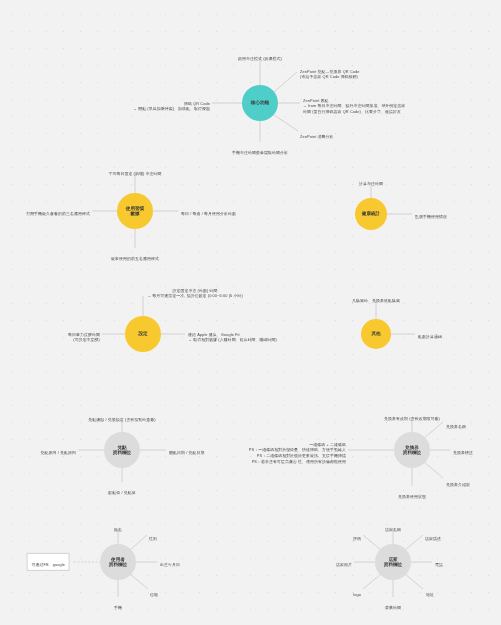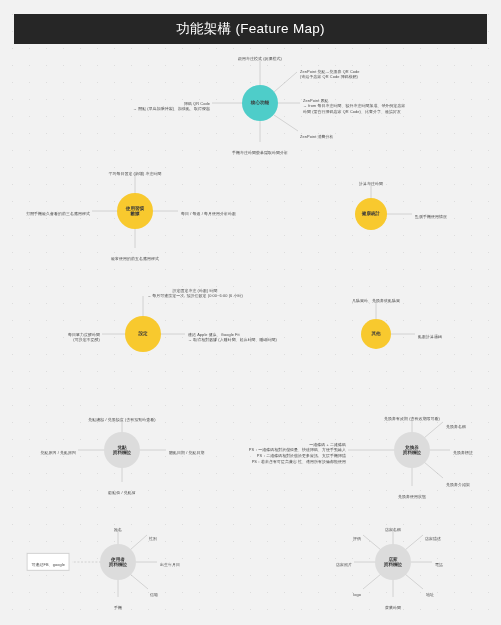--- a/index.html
+++ b/index.html
@@ -55,23 +55,20 @@
   .boxed{
     background:#ffffff;border:0.5px solid #d0d0d0;
     padding:2.5px 4px;
   }
 </style>
 </head>
 <body>
 
 <div id="canvas">
 
-  <div class="titlebar">
-    <span>功能架構 (Feature Map)</span>
-  </div>
 
   <svg class="links" viewBox="0 0 501 625">
     <g stroke="#b8b8b8" stroke-width="0.55" fill="none">
 
       <line x1="260" y1="85" x2="260" y2="57"></line>
       <line x1="274" y1="92" x2="297" y2="72"></line>
       <line x1="278" y1="103" x2="300" y2="103"></line>
       <line x1="274" y1="115" x2="298" y2="131"></line>
       <line x1="260" y1="121" x2="260" y2="142"></line>
       <line x1="242" y1="103" x2="212" y2="103"></line>

